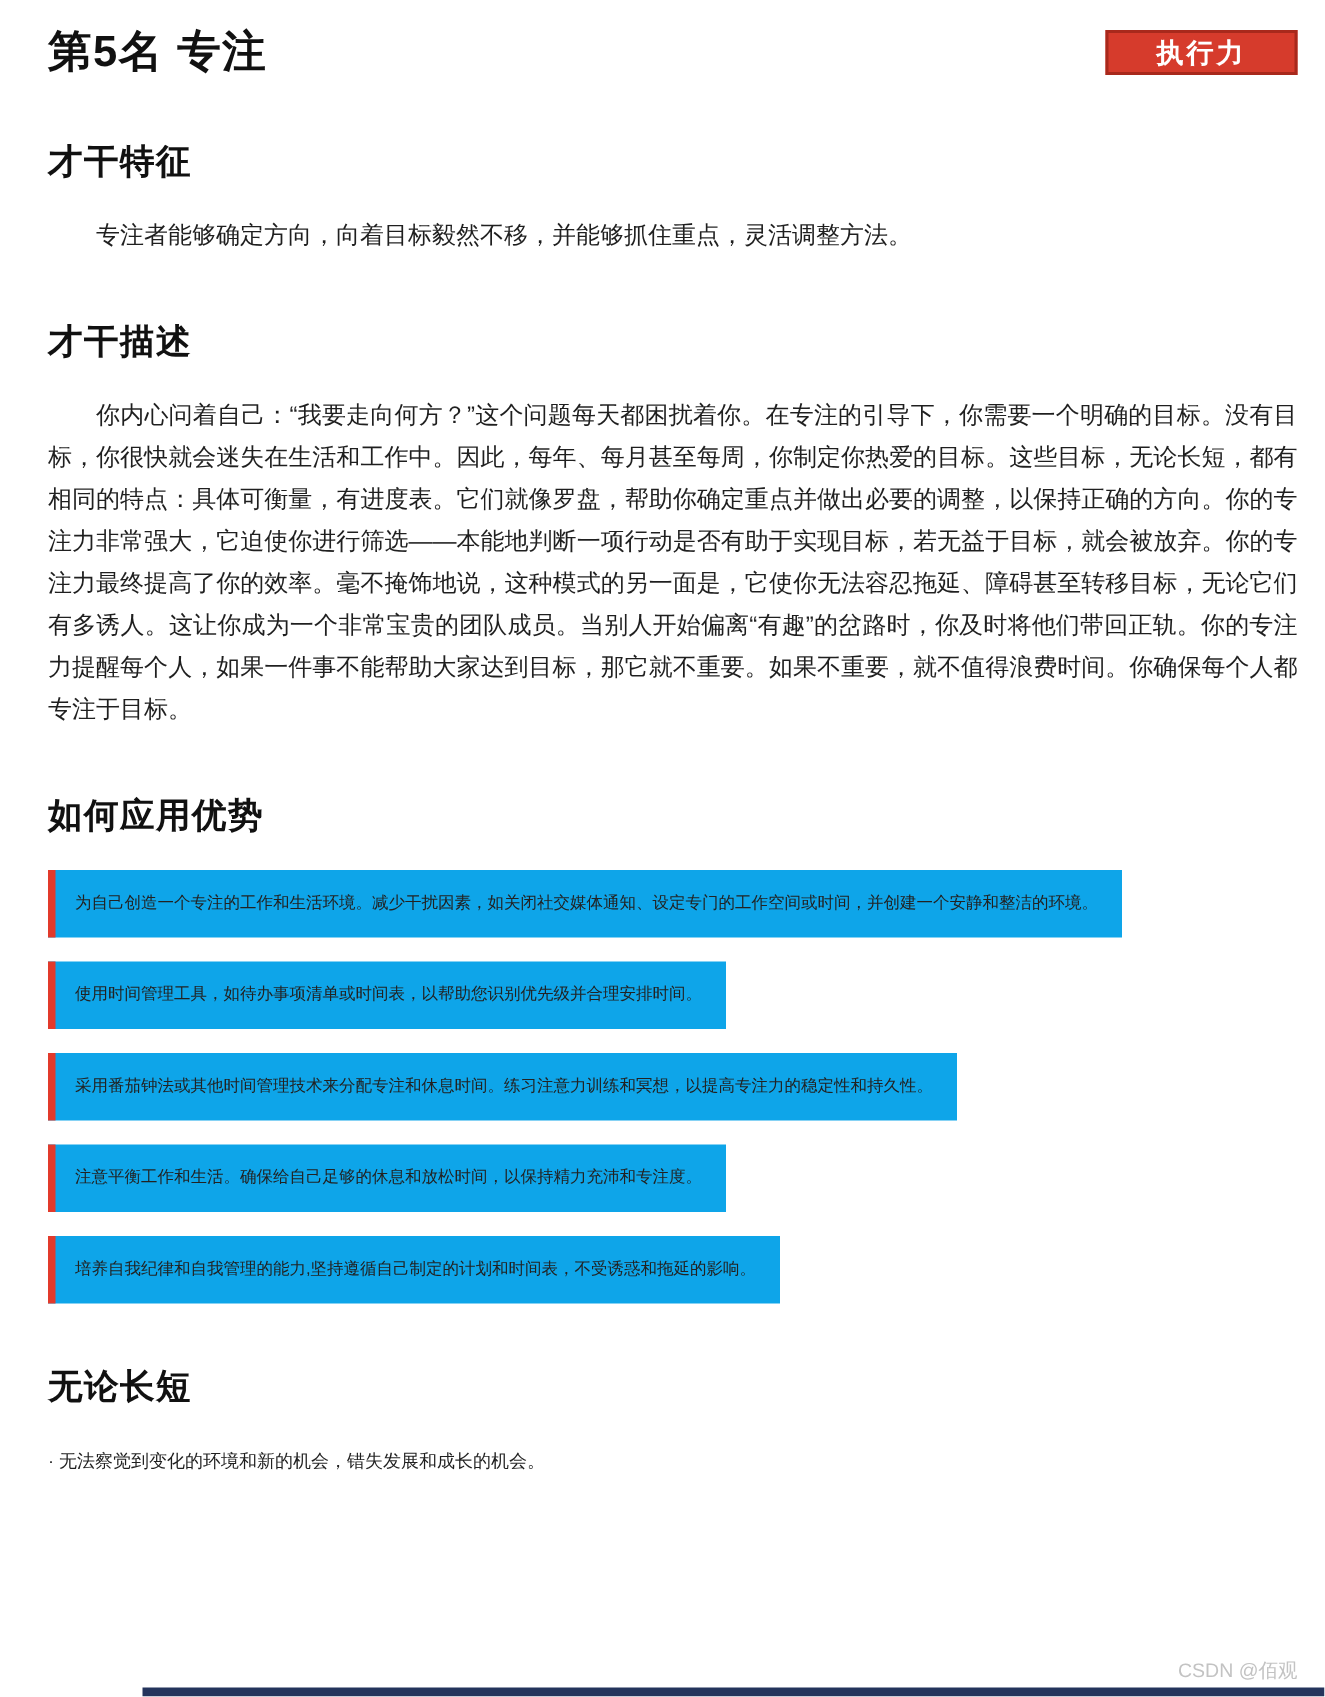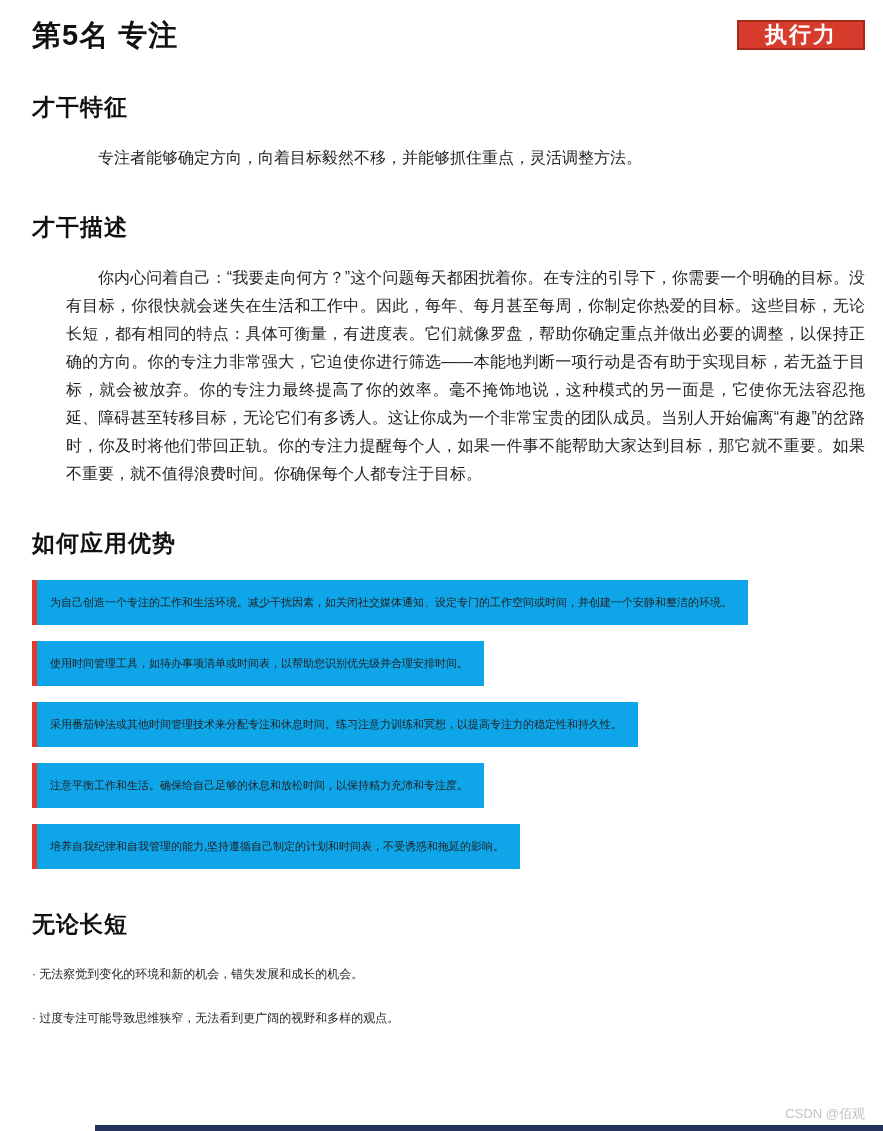--- a/index.html
+++ b/index.html
@@ -29,21 +29,21 @@
     color: #111;
     line-height: 34px;
     letter-spacing: 1px;
   }
   .badge {
     width: 128px;
     height: 30px;
     background: #d63b2c;
     border: 2px solid #a8291c;
     color: #ffffff;
-    font-size: 22px;
+    font-size: 18px;
     font-weight: 700;
     display: flex;
     align-items: center;
     justify-content: center;
     letter-spacing: 2px;
     flex: 0 0 auto;
   }
   h2.section-heading {
     font-size: 23px;
     font-weight: 700;
@@ -52,21 +52,20 @@
     margin-top: 40px;
     letter-spacing: 1px;
   }
   p.body-para {
     margin-top: 22px;
     font-size: 16px;
     line-height: 28px;
     text-indent: 2em;
     color: #1f1f1f;
     text-align: justify;
-    margin-left: 34px;
   }
   .tips { margin-top: 22px; }
   .tip {
     width: fit-content;
     max-width: 100%;
     background: #0ea5e9;
     border-left: 5px solid #e23a2b;
     padding: 9px 16px 9px 13px;
     font-size: 11px;
     line-height: 27px;
@@ -118,19 +117,18 @@
     <div class="tip">为自己创造一个专注的工作和生活环境。减少干扰因素，如关闭社交媒体通知、设定专门的工作空间或时间，并创建一个安静和整洁的环境。</div>
     <div class="tip">使用时间管理工具，如待办事项清单或时间表，以帮助您识别优先级并合理安排时间。</div>
     <div class="tip">采用番茄钟法或其他时间管理技术来分配专注和休息时间。练习注意力训练和冥想，以提高专注力的稳定性和持久性。</div>
     <div class="tip">注意平衡工作和生活。确保给自己足够的休息和放松时间，以保持精力充沛和专注度。</div>
     <div class="tip">培养自我纪律和自我管理的能力,坚持遵循自己制定的计划和时间表，不受诱惑和拖延的影响。</div>
   </div>
 
   <h2 class="section-heading">无论长短</h2>
   <div class="bullets">
     <p class="bullet">· 无法察觉到变化的环境和新的机会，错失发展和成长的机会。</p>
-    <p class="bullet">· 过度专注可能导致思维狭窄，无法看到更广阔的视野和多样的观点。</p>
   </div>
 
   <div class="watermark">CSDN @佰观</div>
   <div class="bottom-strip"></div>
 
 </div>
 
 </body></html>

